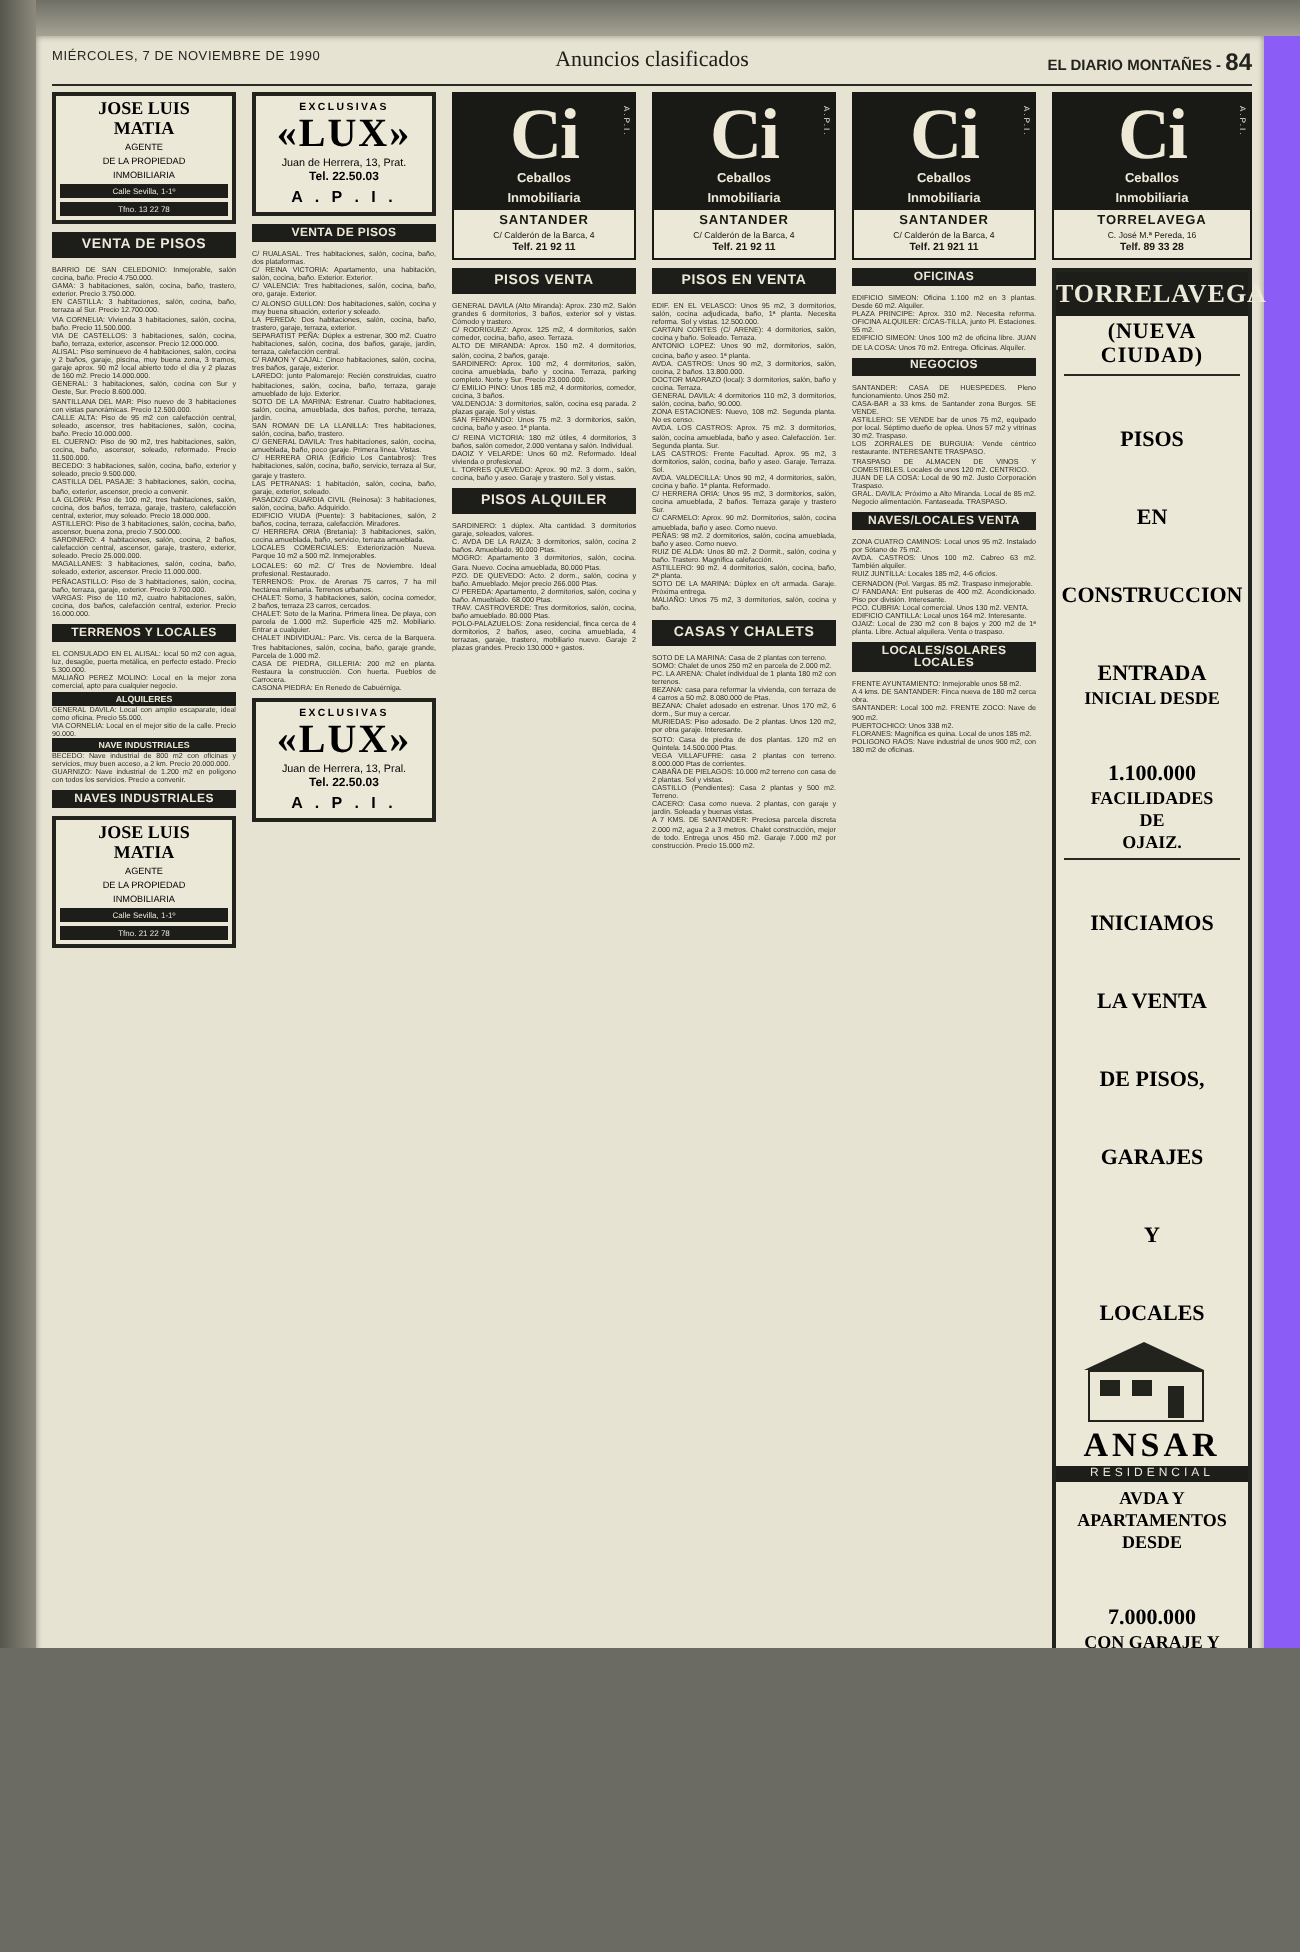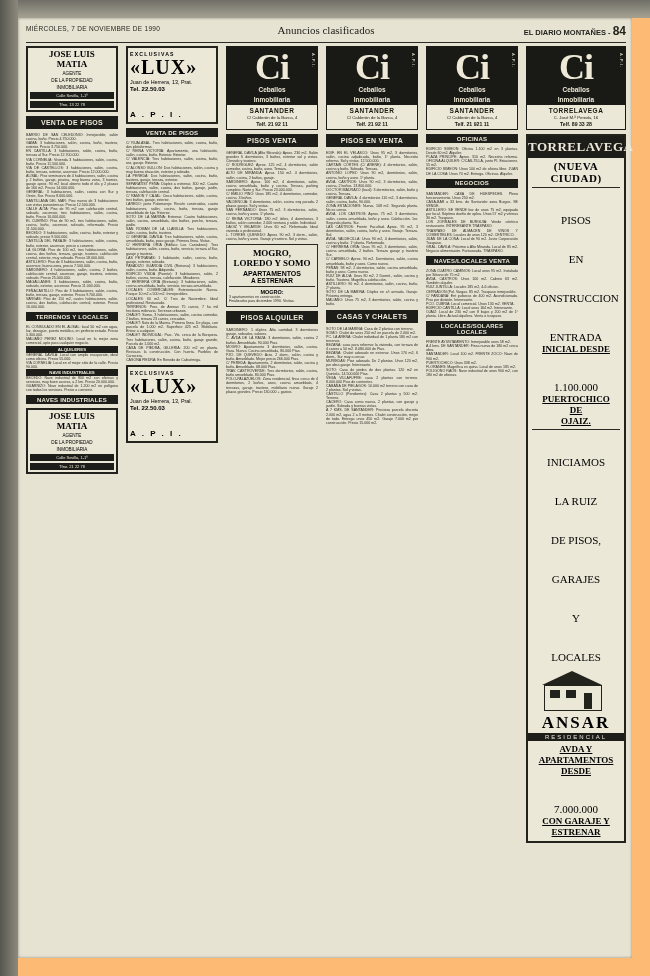--- a/index.html
+++ b/index.html
@@ -1,19 +1,19 @@
 <!DOCTYPE html>
 <html><head>
 <meta charset="utf-8">
 <style>
   html,body{margin:0;padding:0;background:#6b6b63;}
   body{font-family:"Liberation Sans",sans-serif;}
   .page{
-    position:relative;width:650px;height:976px;
-    background:#fdba74;
+    position:relative;width:650px;height:824px;
+    background:#8b5cf6;
     overflow:hidden;
   }
   .paper{
     position:absolute;left:18px;top:18px;width:614px;height:940px;
     background:#e7e3d2;
     box-shadow:0 0 3px rgba(0,0,0,.4) inset;
   }
   .edge-left{
     position:absolute;left:0;top:0;width:18px;height:976px;
     background:linear-gradient(90deg,#56564e,#8d8a7c);
@@ -48,26 +48,26 @@
     background:#1d1d1a;color:#ece8d8;text-align:center;font-weight:bold;
     font-size:7px;letter-spacing:.3px;padding:2px 0;border:1px solid #1d1d1a;
   }
   .hdrbar2{
     background:#1d1d1a;color:#ece8d8;text-align:center;font-weight:bold;
     font-size:6px;letter-spacing:.2px;padding:1.5px 0;
   }
   .rule{height:1px;background:#2a2a24;margin:2px 0;}
 
   
-  .agency{border:2px solid #23231e;background:#ece8d8;text-align:left;padding:3px 2px;}
+  .agency{border:2px solid #23231e;background:#ece8d8;text-align:center;padding:3px 2px;}
   .agency .exc{font-size:5.2px;letter-spacing:1.2px;font-weight:bold;}
   .agency .lux{font-family:"Liberation Serif",serif;font-size:20px;font-weight:bold;line-height:20px;letter-spacing:1px;}
   .agency .nm{font-size:5.4px;margin-top:2px;}
   .agency .tel{font-size:6px;font-weight:bold;margin-top:1px;}
-  .agency .api{font-size:8px;font-weight:bold;letter-spacing:2px;margin-top:18px;}
+  .agency .api{font-size:8px;font-weight:bold;letter-spacing:2px;margin-top:2px;}
 
   .jlm{border:2px solid #23231e;background:#ece8d8;text-align:center;padding:2px;}
   .jlm .n1{font-weight:bold;font-size:9px;line-height:9.5px;font-family:"Liberation Serif",serif;}
   .jlm .n2{font-size:4.6px;margin-top:2px;line-height:5px;}
   .jlm .n3{font-size:4px;background:#1d1d1a;color:#ece8d8;margin-top:2px;padding:1px;}
 
   
   .ceb{background:#191916;color:#eee9d6;border:1px solid #191916;text-align:center;padding:3px 2px 0;}
   .ceb .ci{font-family:"Liberation Serif",serif;font-size:36px;line-height:34px;font-weight:bold;letter-spacing:-1px;}
   .ceb .nm{font-size:6.5px;font-weight:bold;line-height:8px;margin-top:2px;}
@@ -75,22 +75,22 @@
   .cebw .t1{font-weight:bold;font-size:6.5px;letter-spacing:.5px;}
   .cebw .t2{font-size:4.3px;margin-top:1px;}
   .cebw .t3{font-size:5.2px;font-weight:bold;margin-top:1px;}
 
   .apirot{position:absolute;right:1px;top:6px;font-size:4px;writing-mode:vertical-rl;letter-spacing:1px;color:#eee9d6;}
 
   
   .bigad{border:2px solid #23231e;background:#ece8d8;text-align:center;}
   .torre{background:#1d1d1a;color:#ece8d8;font-family:"Liberation Serif",serif;font-weight:bold;font-size:13px;padding:3px 0;letter-spacing:.5px;}
   .nuevac{font-family:"Liberation Serif",serif;font-weight:bold;font-size:11px;padding:2px 0;letter-spacing:.5px;}
-  .bigad .l{font-family:"Liberation Serif",serif;font-weight:normal;font-size:11px;line-height:13px;margin-top:26px;}
-  .bigad .m{font-family:"Liberation Serif",serif;font-weight:bold;font-size:9px;line-height:11px;text-decoration:underline;}
+  .bigad .l{font-family:"Liberation Serif",serif;font-weight:bold;font-size:11px;line-height:13px;margin-top:26px;}
+  .bigad .m{font-family:"Liberation Serif",serif;font-weight:bold;font-size:9px;line-height:11px;}
   .cartes{font-family:"Liberation Serif",serif;font-weight:bold;font-size:23px;letter-spacing:1px;padding:4px 0;}
   .ansar{font-family:"Liberation Serif",serif;font-weight:bold;font-size:17px;letter-spacing:2px;}
   .resid{background:#1d1d1a;color:#ece8d8;font-size:6px;letter-spacing:2px;padding:1px 0;}
 
   .house{width:100%;height:46px;position:relative;}
   .house .roof{position:absolute;left:14px;top:4px;width:0;height:0;border-left:30px solid transparent;border-right:30px solid transparent;border-bottom:14px solid #23231e;}
   .house .body{position:absolute;left:16px;top:18px;width:56px;height:24px;background:#ece8d8;border:1.5px solid #23231e;}
   .house .w1{position:absolute;left:22px;top:23px;width:10px;height:8px;background:#23231e;}
   .house .w2{position:absolute;left:38px;top:23px;width:10px;height:8px;background:#23231e;}
   .house .d1{position:absolute;left:56px;top:26px;width:8px;height:16px;background:#23231e;}
@@ -236,30 +236,20 @@
         <div class="tiny">ALTO DE MIRANDA: Aprox. 150 m2. 4 dormitorios, salón, cocina, 2 baños, garaje.</div>
         <div class="tiny">SARDINERO: Aprox. 100 m2, 4 dormitorios, salón, cocina amueblada, baño y cocina. Terraza, parking completo. Norte y Sur. Precio 23.000.000.</div>
         <div class="tiny">C/ EMILIO PINO: Unos 185 m2, 4 dormitorios, comedor, cocina, 3 baños.</div>
         <div class="tiny">VALDENOJA: 3 dormitorios, salón, cocina esq parada. 2 plazas garaje. Sol y vistas.</div>
         <div class="tiny">SAN FERNANDO: Unos 75 m2. 3 dormitorios, salón, cocina, baño y aseo. 1ª planta.</div>
         <div class="tiny">C/ REINA VICTORIA: 180 m2 útiles, 4 dormitorios, 3 baños, salón comedor, 2.000 ventana y salón. Individual.</div>
         <div class="tiny">DAOIZ Y VELARDE: Unos 60 m2. Reformado. Ideal vivienda o profesional.</div>
         <div class="tiny">L. TORRES QUEVEDO: Aprox. 90 m2. 3 dorm., salón, cocina, baño y aseo. Garaje y trastero. Sol y vistas.</div>
       </div>
       <div class="sp2"></div>
-      <div class="box ctr blk" style="padding:3px 2px">
-        <div style="font-family:'Liberation Serif',serif;font-weight:bold;font-size:9px">MOGRO,</div>
-        <div style="font-family:'Liberation Serif',serif;font-weight:bold;font-size:9px">LOREDO Y SOMO</div>
-        <div style="font-weight:bold;font-size:7px;margin-top:2px">APARTAMENTOS</div>
-        <div style="font-weight:bold;font-size:6.5px">A ESTRENAR</div>
-        <div class="rule"></div>
-        <div style="font-weight:bold;font-size:5.5px">MOGRO:</div>
-        <div class="tiny ctr">3 apartamentos en construcción.</div>
-        <div class="tiny ctr">Finalizados para diciembre 1990. Visitas.</div>
-      </div>
       <div class="hdrbar blk">PISOS ALQUILER</div>
       <div>
         <div class="tiny">SARDINERO: 1 dúplex. Alta cantidad. 3 dormitorios garaje, soleados, valores.</div>
         <div class="tiny">C. AVDA DE LA RAIZA: 3 dormitorios, salón, cocina 2 baños. Amueblado. 90.000 Ptas.</div>
         <div class="tiny">MOGRO: Apartamento 3 dormitorios, salón, cocina. Gara. Nuevo. Cocina amueblada, 80.000 Ptas.</div>
         <div class="tiny">PZO. DE QUEVEDO: Acto. 2 dorm., salón, cocina y baño. Amueblado. Mejor precio 266.000 Ptas.</div>
         <div class="tiny">C/ PEREDA: Apartamento, 2 dormitorios, salón, cocina y baño. Amueblado. 68.000 Ptas.</div>
         <div class="tiny">TRAV. CASTROVERDE: Tres dormitorios, salón, cocina, baño amueblado. 80.000 Ptas.</div>
         <div class="tiny">POLO-PALAZUELOS: Zona residencial, finca cerca de 4 dormitorios, 2 baños, aseo, cocina amueblada, 4 terrazas, garaje, trastero, mobiliario nuevo. Garaje 2 plazas grandes. Precio 130.000 + gastos.</div>
       </div>
@@ -384,26 +374,26 @@
       <div class="bigad blk">
         <div class="torre">TORRELAVEGA</div>
         <div class="nuevac">(NUEVA CIUDAD)</div>
         <div class="rule" style="margin:1px 4px"></div>
         <div class="l">PISOS</div>
         <div class="l">EN</div>
         <div class="l">CONSTRUCCION</div>
         <div class="l">ENTRADA</div>
         <div class="m">INICIAL DESDE</div>
         <div class="l">1.100.000</div>
-        <div class="m">PUERTOCHICO</div>
+        <div class="m">FACILIDADES</div>
         <div class="m">DE</div>
         <div class="m">OJAIZ.</div>
         <div class="rule" style="margin:2px 4px"></div>
         <div class="l">INICIAMOS</div>
-        <div class="l">LA RUIZ</div>
+        <div class="l">LA VENTA</div>
         <div class="l">DE PISOS,</div>
         <div class="l">GARAJES</div>
         <div class="l">Y</div>
         <div class="l">LOCALES</div>
         <div class="sp2"></div>
         <div class="house">
           <div class="roof"></div>
             <div class="body"></div>
           <div class="w1"></div>
             <div class="w2"></div>

